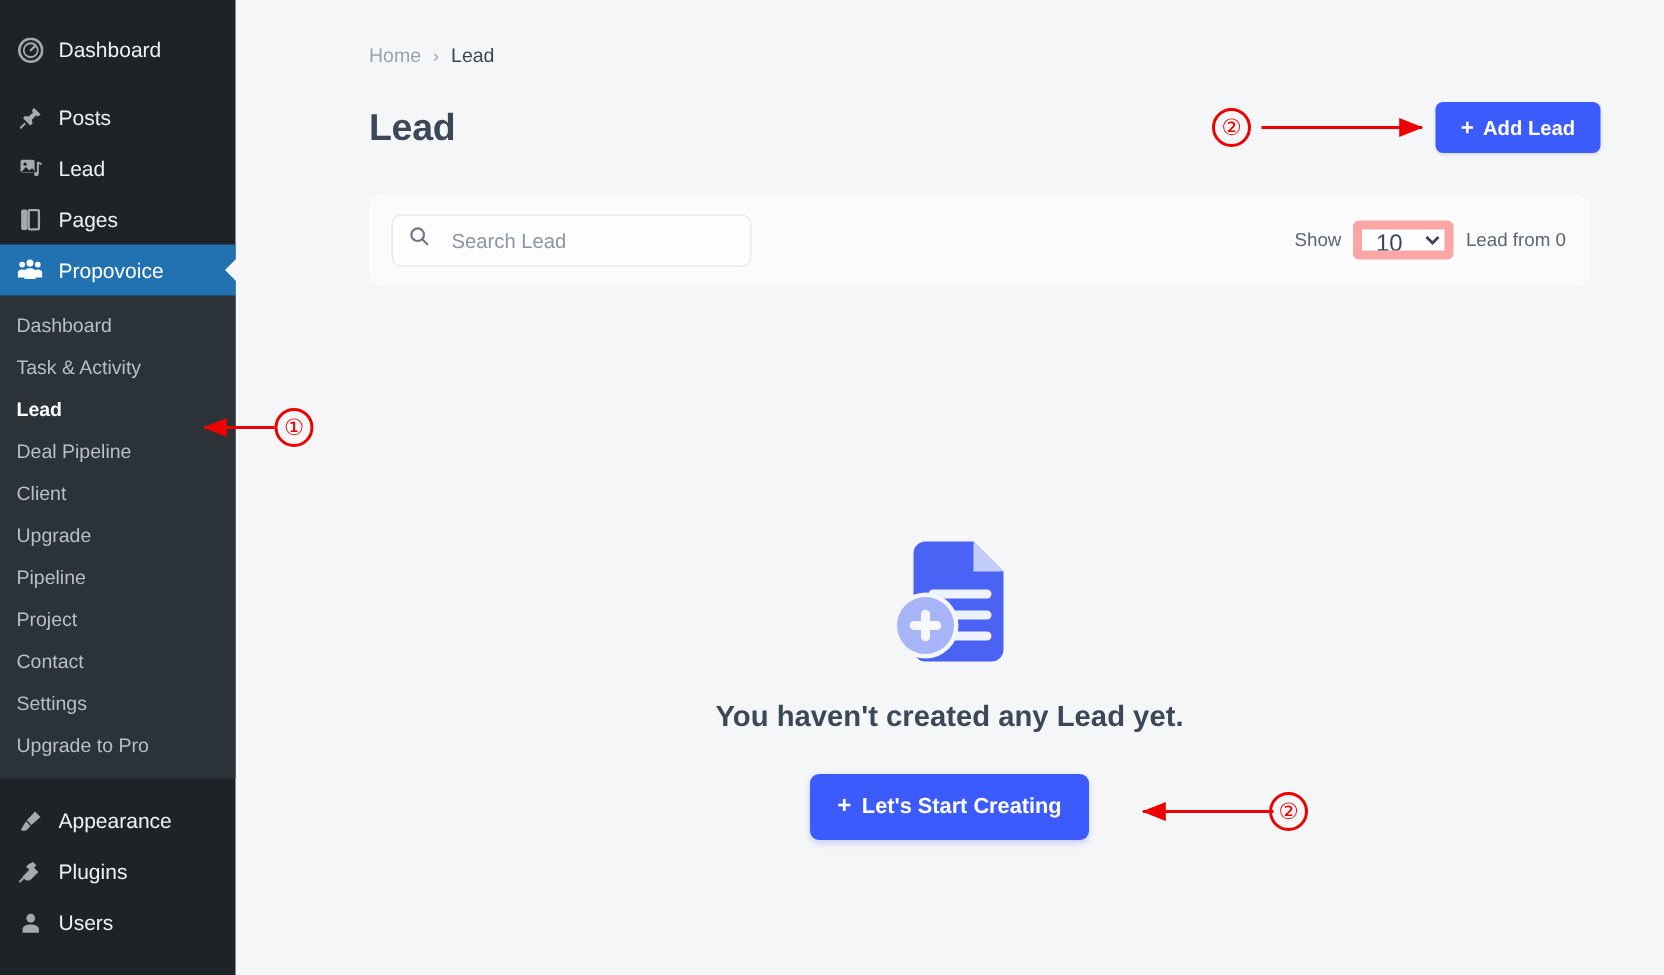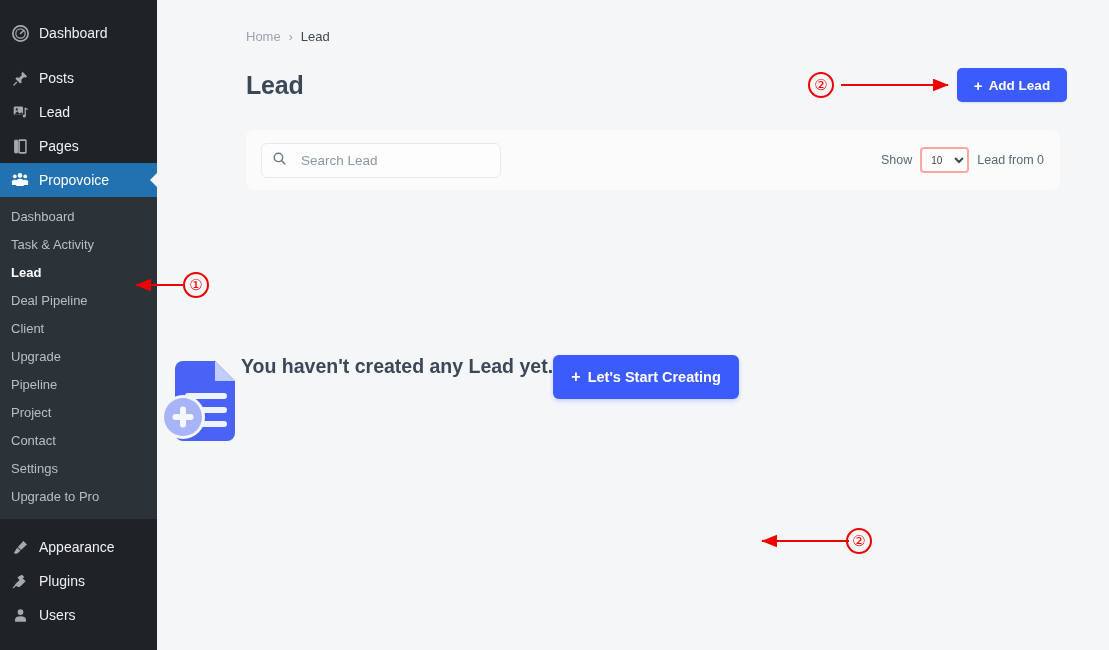--- a/index.html
+++ b/index.html
@@ -169,37 +169,39 @@
   #toolbar-right {
     display: flex;
     align-items: center;
     gap: 8px;
     font-size: 12.5px;
     color: #5b6676;
   }
   #show-label { color: #5b6676; }
   #per-page-select {
     height: 26px;
-    border: 2px solid #fca5a5;
+    border: 6px solid #fca5a5;
     border-radius: 4px;
     background: #fff;
-    font-size: 10px;
+    font-size: 16px;
     color: #3c4858;
     font-family: "Liberation Sans", sans-serif;
     padding: 0 3px 0 5px;
     cursor: pointer;
   }
   #lead-count { color: #5b6676; white-space: nowrap; }
 
   
   #empty-state {
     position: absolute;
     top: 355px;
     width: 100%;
     display: flex;
+    flex-direction: column;
+    align-items: center;
   }
   #empty-icon { width: 84px; height: 94px; position: relative; margin-bottom: 18px; }
   #empty-title {
     font-size: 19.5px;
     font-weight: bold;
     color: #3c4858;
     margin-bottom: 26px;
   }
   #start-creating-btn {
     width: 186px;

